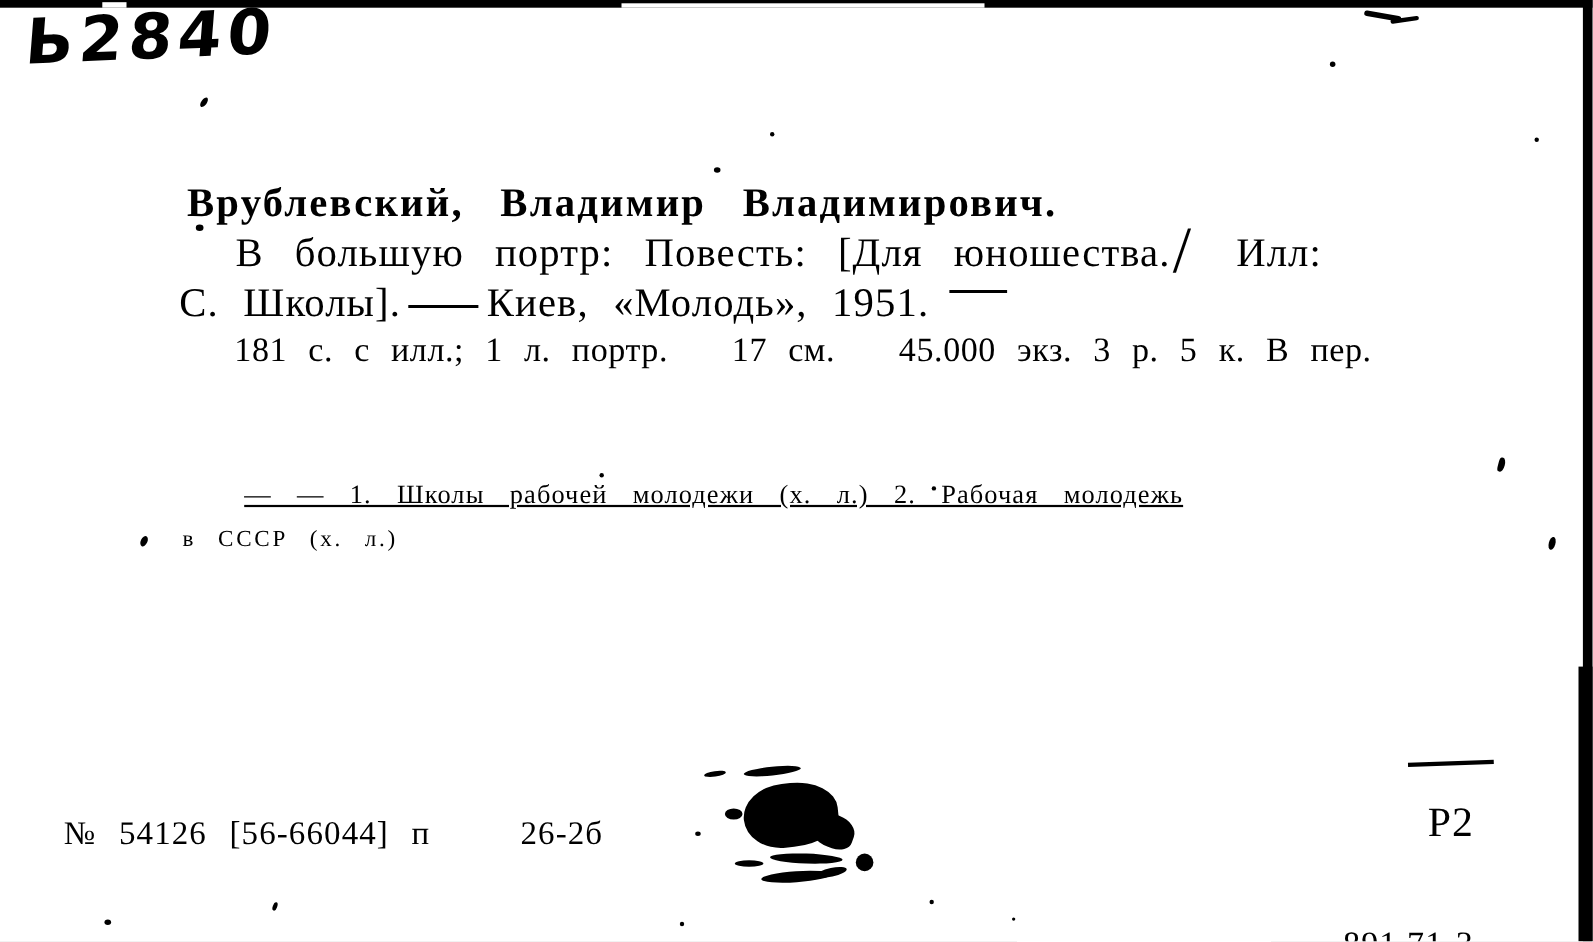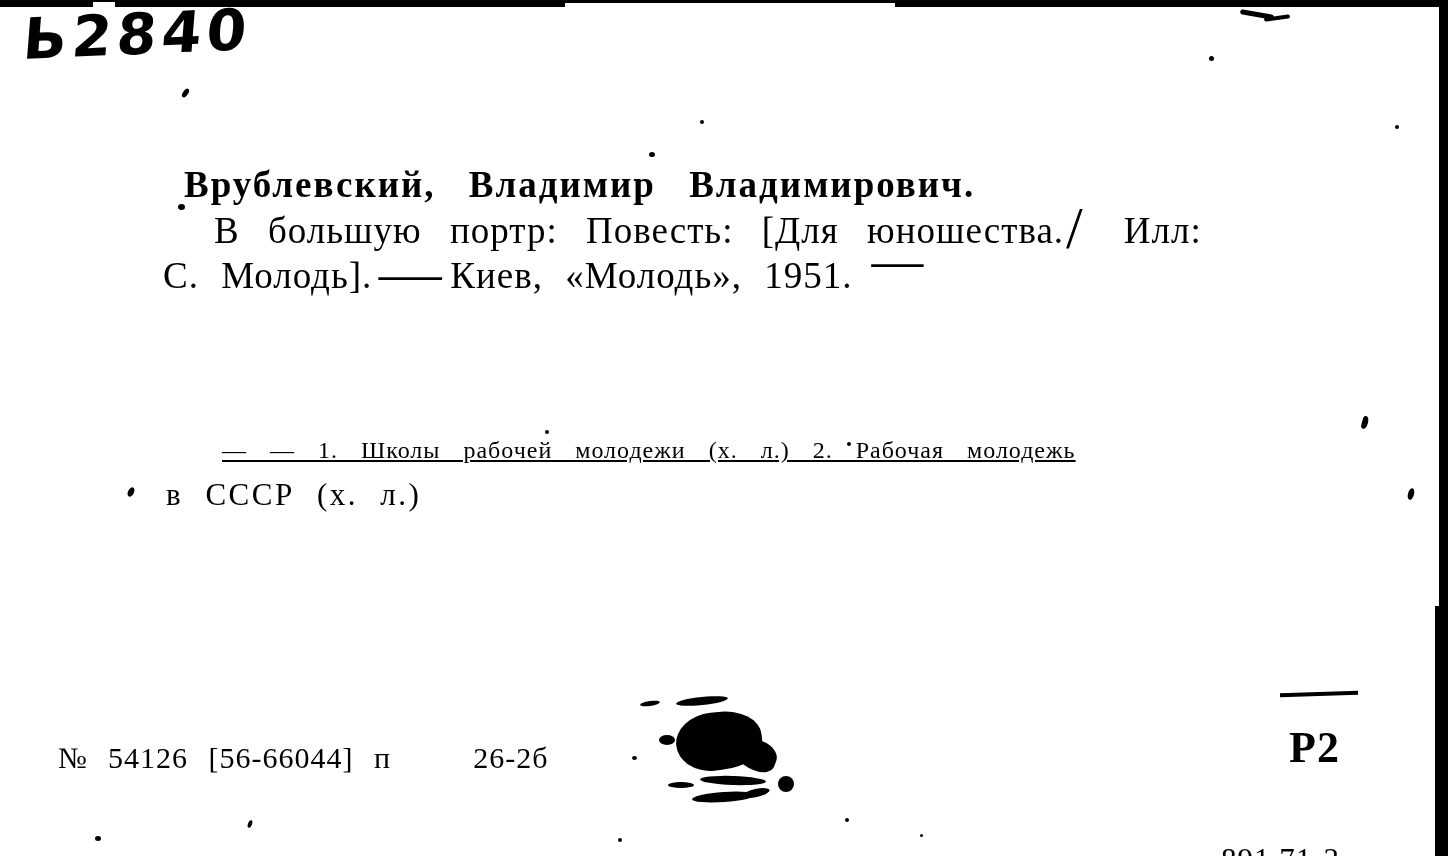--- a/index.html
+++ b/index.html
@@ -19,37 +19,37 @@
   .edge-right2{position:absolute;right:0;bottom:0;width:13px;height:250px;background:#000;}
   
   .handnum{
     left:26px;top:6px;
     font-family:"DejaVu Sans",sans-serif;
     font-weight:700;font-size:57px;letter-spacing:5px;
     transform:skewX(-7deg) rotate(-2.5deg);
     transform-origin:left top;
   }
   
-  .author{left:184px;top:163px;font-size:37px;font-weight:700;word-spacing:22px;letter-spacing:2px;}
+  .author{left:170px;top:163px;font-size:37px;font-weight:700;word-spacing:22px;letter-spacing:2px;}
   .titleline{left:214px;top:209px;font-size:37px;word-spacing:18px;letter-spacing:1px;}
   .bigslash{display:inline-block;font-size:60px;line-height:0;position:relative;top:5px;margin-left:2px;font-weight:400;}
   .illus{margin-left:40px;}
   .imprint{left:163px;top:254px;font-size:37px;word-spacing:12px;letter-spacing:1px;}
   .hdash{display:inline-block;font-weight:700;transform:scaleX(1.7);margin:0 20px;}
   .enddash{display:inline-block;font-weight:700;transform:scaleX(1.4) translateY(-13px);margin-left:26px;}
   .collation{left:213px;top:300px;font-size:31px;word-spacing:11px;letter-spacing:0.5px;}
   .collation .sep{margin-left:58px;}
   
   .tracing1{left:222px;top:437px;font-size:24px;word-spacing:16px;letter-spacing:1px;text-decoration:underline;}
-  .tracing2{left:166px;top:477px;font-size:31px;word-spacing:12px;letter-spacing:2.5px;}
+  .tracing2{left:166px;top:477px;font-size:21px;word-spacing:12px;letter-spacing:2.5px;}
   
   .footer{left:58px;top:664px;font-size:30px;line-height:37.5px;word-spacing:12px;letter-spacing:1px;}
   
   .call{right:108px;top:658px;font-size:31px;line-height:36px;text-align:right;letter-spacing:1px;}
-  .call .p2{font-weight:700;font-size:44px;}
+  .call .p2{font-weight:400;font-size:38px;}
   .p2-underline{position:absolute;left:1280px;top:692px;width:78px;height:4px;background:#000;transform:rotate(-2deg);}
   
   .ink{position:absolute;background:#000;}
   .speck{position:absolute;background:#000;border-radius:50%;}
 </style>
 </head>
 <body>
 
 <div class="scan">
 
@@ -60,22 +60,23 @@
   <div class="edge-right2"></div>
   <div class="ink" style="left:1240px;top:12px;width:34px;height:5px;transform:rotate(10deg);border-radius:3px;"></div>
   <div class="ink" style="left:1264px;top:16px;width:26px;height:4px;transform:rotate(-8deg);border-radius:3px;"></div>
 
   <div class="abs handnum">Ь2840</div>
 
   <div class="abs author">Врублевский, Владимир Владимирович.</div>
 
   <div class="abs titleline"><span>В большую портр: Повесть: [Для юношества.</span><span class="bigslash">/</span><span class="illus">Илл:</span></div>
 
-  <div class="abs imprint"><span>С. Молодь].</span><span class="hdash">—</span><span>Киев, «Молодь», 1951.</span><span class="enddash">—</span></div>
+  <div class="abs imprint"><span>С. Школы].</span><span class="hdash">—</span><span>Киев, «Молодь», 1951.</span><span class="enddash">—</span></div>
 
+  <div class="abs collation"><span>181 с. с илл.; 1 л. портр.</span><span class="sep">17 см.</span><span class="sep">45.000 экз. 3 р. 5 к. В пер.</span></div>
 
   <div class="abs tracing1">— — 1. Школы рабочей молодежи (х. л.) 2. Рабочая молодежь</div>
   <div class="abs tracing2">в СССР (х. л.)</div>
 
   <div class="abs footer">
     <div>№ 54126 [56-66044] п    26-2б</div>
     <div>XXVIII № 2091; № 15008</div>
     
   </div>
 

